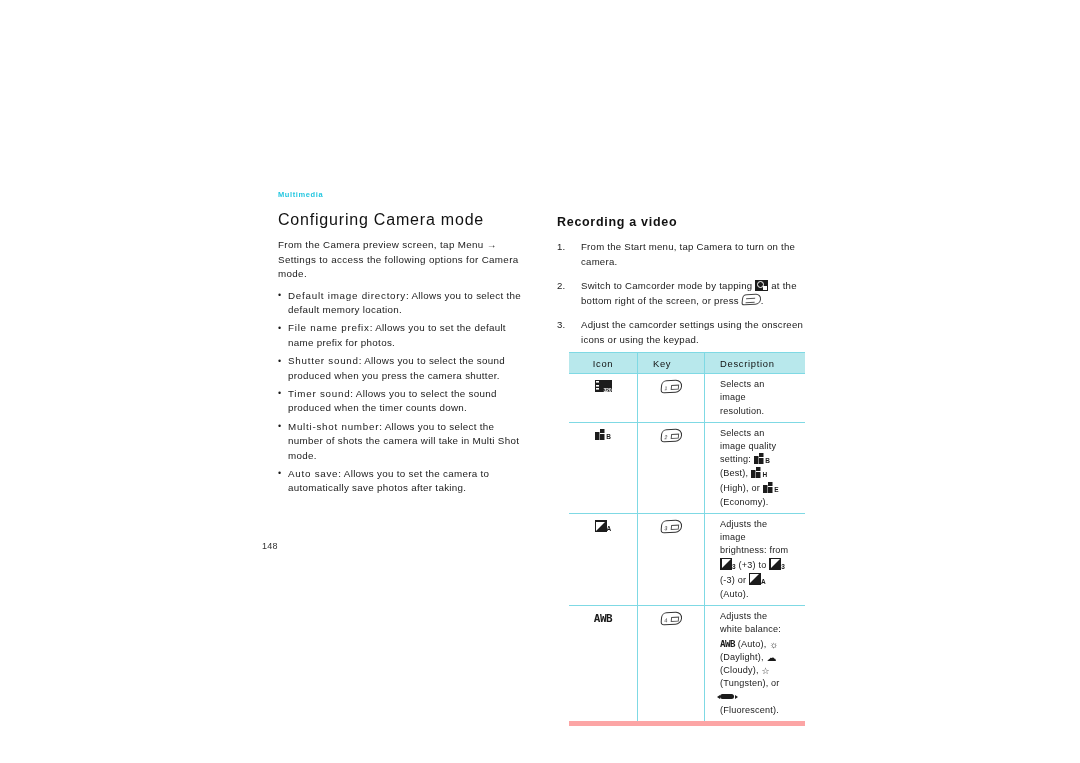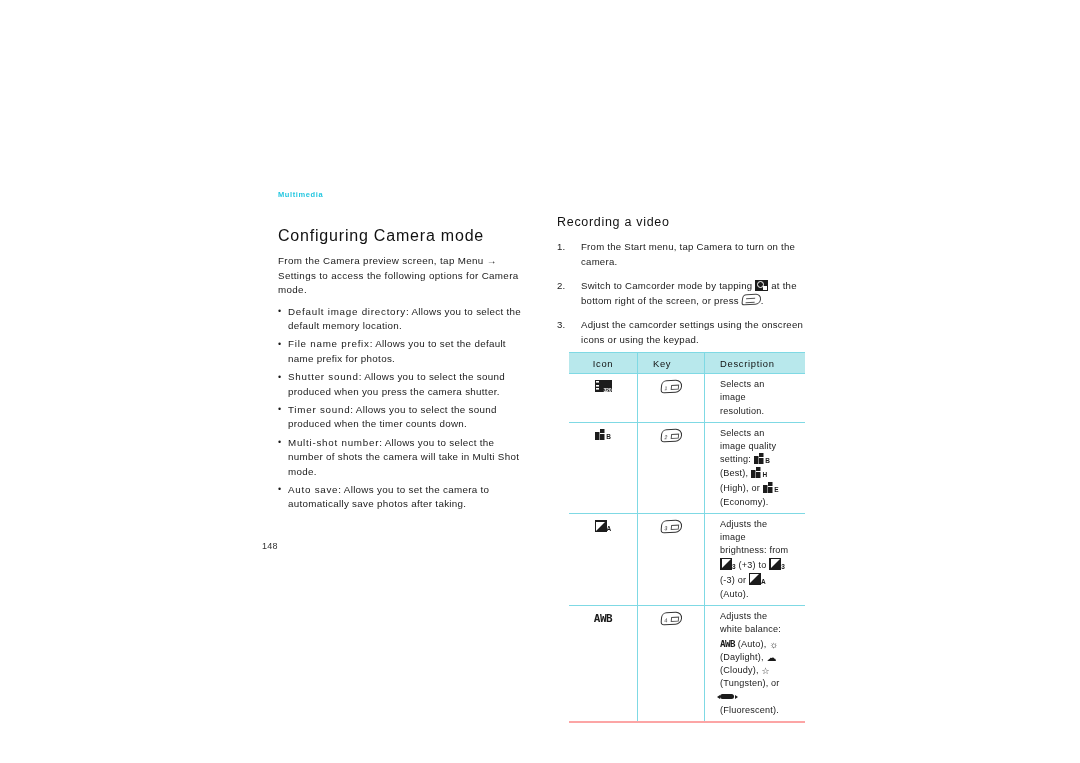--- a/index.html
+++ b/index.html
@@ -28,21 +28,21 @@
     position: absolute;
     left: 278px;
     top: 190px;
     width: 248px;
   }
   .section-tag {
     font-size: 7.5px;
     letter-spacing: 0.6px;
     color: #25c7e0;
     font-weight: bold;
-    margin-bottom: 28px;
+    margin-bottom: 12px;
   }
   .h-sub {
     font-size: 16px;
     letter-spacing: 0.8px;
     color: #111;
     margin: 0 0 9px 0;
     font-weight: normal;
   }
   .para {
     font-size: 9.8px;
@@ -87,21 +87,21 @@
     position: absolute;
     left: 557px;
     top: 215px;
     width: 252px;
   }
   .h-main {
     font-size: 12.5px;
     letter-spacing: 0.7px;
     color: #111;
     margin: 0 0 11px 0;
-    font-weight: normal;
+    font-weight: bold;
   }
   .steps { margin: 0; padding: 0; list-style: none; }
   .steps > li {
     position: relative;
     padding-left: 24px;
     font-size: 9.6px;
     line-height: 14.5px;
     letter-spacing: 0.25px;
     margin-bottom: 10px;
   }
@@ -136,21 +136,21 @@
     color: #111;
     font-size: 9.4px;
     letter-spacing: 0.7px;
     padding-top: 3.5px;
     padding-bottom: 3.5px;
   }
   .tbl thead th:first-child { border-left: none; }
   .tbl thead th:last-child { border-right: none; }
   .tbl tbody td:first-child { border-left: none; }
   .tbl tbody td:last-child { border-right: none; margin-left: 20px; }
-  .tbl tbody tr:last-child td { border-bottom: 2px solid #fca5a5; }
+  .tbl tbody tr:last-child td { border-bottom: 5px solid #fca5a5; }
   .col-icon { width: 38px; text-align: center !important; }
   .col-key  { width: 36px; text-align: right; }
 
   .cell-center { text-align: center !important; padding-top: 6px !important; }
 
   
   .ic {
     display: inline-block;
     vertical-align: -2px;
     position: relative;

